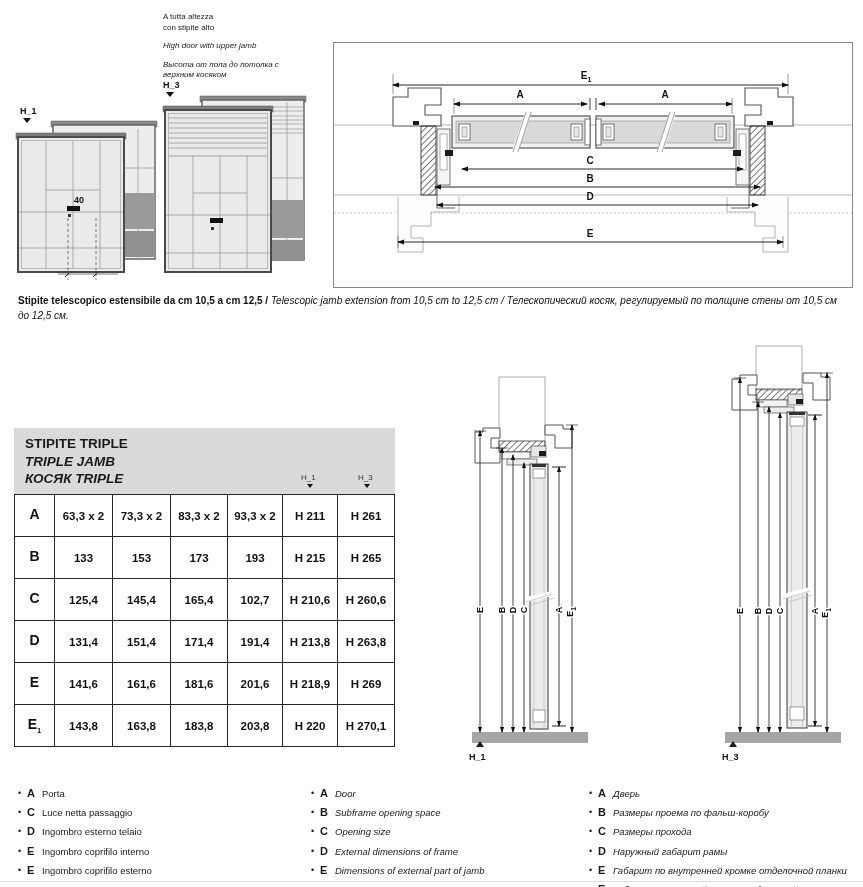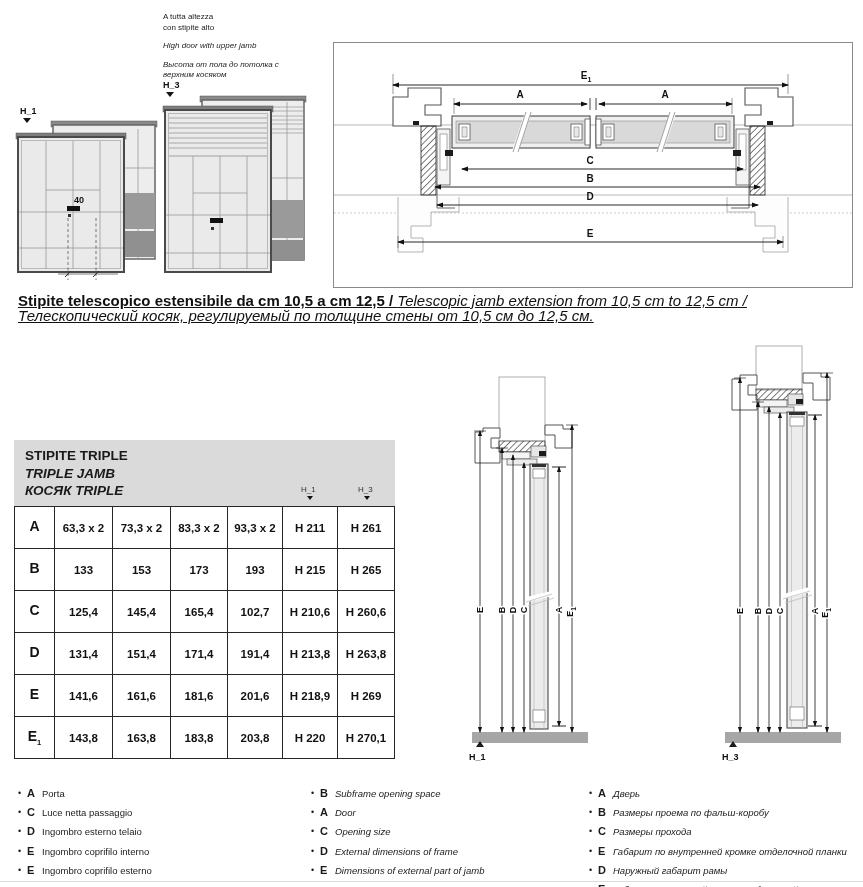--- a/index.html
+++ b/index.html
@@ -6,21 +6,21 @@
   .page{position:relative;width:863px;height:887px;background:#fff;overflow:hidden;
         font-family:"Liberation Sans",sans-serif;color:#1a1a1a;}
   .abs{position:absolute;}
   .note{font-size:8px;line-height:10.5px;color:#222;}
   .note .gap{margin-top:8px;}
   .note .it{font-style:italic;}
   .marker{font-size:9px;font-weight:bold;color:#111;}
   .tri-down{width:0;height:0;border-left:4px solid transparent;border-right:4px solid transparent;
             border-top:5px solid #111;margin-top:2px;margin-left:3px;}
   .tri-down.small{border-left-width:3.5px;border-right-width:3.5px;border-top-width:4px;margin-left:6px;}
-  .caption{width:830px;font-size:15px;line-height:14.5px;color:#111;text-decoration:underline;}
+  .caption{width:830px;font-size:10px;line-height:14.5px;color:#111;}
   .cap-it{font-weight:bold;}
   .cap-en,.cap-ru{font-style:italic;}
   
   .tablewrap{width:381px;}
   .thead{position:relative;background:#dadada;height:66px;padding:0;}
   .thead .tt{padding-left:11px;font-size:13.5px;font-weight:bold;line-height:17.5px;}
   .thead .tt:first-child{padding-top:7px;}
   .t-en,.t-ru{font-style:italic;}
   .hcol{position:absolute;top:45px;font-size:8px;color:#333;font-weight:normal;text-align:center;}
   table.dims{border-collapse:collapse;width:381px;table-layout:fixed;}
@@ -199,21 +199,21 @@
     <text x="257" y="122" font-size="10" font-weight="bold" fill="#111" text-anchor="middle">C</text>
     <text x="257" y="140" font-size="10" font-weight="bold" fill="#111" text-anchor="middle">B</text>
     <text x="257" y="158" font-size="10" font-weight="bold" fill="#111" text-anchor="middle">D</text>
     <text x="257" y="195" font-size="10" font-weight="bold" fill="#111" text-anchor="middle">E</text>
   </svg>
 
   <div class="caption abs" style="left:18px;top:294px">
     <span class="cap-it">Stipite telescopico estensibile da cm 10,5 a cm 12,5 / </span><span class="cap-en">Telescopic jamb extension from 10,5 cm to 12,5 cm / </span><span class="cap-ru">Телескопический косяк, регулируемый по толщине стены от 10,5 см до 12,5 см.</span>
   </div>
 
-  <div class="tablewrap abs" style="left:14px;top:440px">
+  <div class="tablewrap abs" style="left:14px;top:428px">
     <div class="thead">
       <div class="tt">STIPITE TRIPLE</div>
       <div class="tt t-en">TRIPLE JAMB</div>
       <div class="tt t-ru">КОСЯК TRIPLE</div>
       <div class="hcol" style="left:287px">
         <span>H_1</span>
         <div class="tri-down small"></div>
       </div>
       <div class="hcol" style="left:344px">
         <span>H_3</span>
@@ -395,30 +395,30 @@
 
   <div class="legend itc abs" style="left:18px;top:786px;width:285px">
     <div class="lrow"><span class="lb">•</span><span class="ll"><span>A</span><sub></sub></span><span class="lt">Porta</span></div>
     <div class="lrow"><span class="lb">•</span><span class="ll"><span>C</span><sub></sub></span><span class="lt">Luce netta passaggio</span></div>
     <div class="lrow"><span class="lb">•</span><span class="ll"><span>D</span><sub></sub></span><span class="lt">Ingombro esterno telaio</span></div>
     <div class="lrow"><span class="lb">•</span><span class="ll"><span>E</span><sub></sub></span><span class="lt">Ingombro coprifilo interno</span></div>
     <div class="lrow"><span class="lb">•</span><span class="ll"><span>E</span></span><span class="lt">Ingombro coprifilo esterno</span></div>
   </div>
 
   <div class="legend enc abs" style="left:311px;top:786px;width:275px">
+    <div class="lrow"><span class="lb">•</span><span class="ll"><span>A</span><sub></sub></span><span class="lt">Door</span></div>
     <div class="lrow"><span class="lb">•</span><span class="ll"><span>B</span><sub></sub></span><span class="lt">Subframe opening space</span></div>
-    <div class="lrow"><span class="lb">•</span><span class="ll"><span>A</span><sub></sub></span><span class="lt">Door</span></div>
     <div class="lrow"><span class="lb">•</span><span class="ll"><span>C</span><sub></sub></span><span class="lt">Opening size</span></div>
     <div class="lrow"><span class="lb">•</span><span class="ll"><span>D</span><sub></sub></span><span class="lt">External dimensions of frame</span></div>
     <div class="lrow"><span class="lb">•</span><span class="ll"><span>E</span></span><span class="lt">Dimensions of external part of jamb</span></div>
   </div>
 
   <div class="legend ruc abs" style="left:589px;top:786px;width:274px">
     <div class="lrow"><span class="lb">•</span><span class="ll"><span>A</span><sub></sub></span><span class="lt">Дверь</span></div>
     <div class="lrow"><span class="lb">•</span><span class="ll"><span>B</span><sub></sub></span><span class="lt">Размеры проема по фальш-коробу</span></div>
     <div class="lrow"><span class="lb">•</span><span class="ll"><span>C</span><sub></sub></span><span class="lt">Размеры прохода</span></div>
+    <div class="lrow"><span class="lb">•</span><span class="ll"><span>D</span><sub></sub></span><span class="lt">Наружный габарит рамы</span></div>
     <div class="lrow"><span class="lb">•</span><span class="ll"><span>E</span><sub></sub></span><span class="lt">Габарит по внутренней кромке отделочной планки</span></div>
-    <div class="lrow"><span class="lb">•</span><span class="ll"><span>D</span><sub></sub></span><span class="lt">Наружный габарит рамы</span></div>
     <div class="lrow"><span class="lb">•</span><span class="ll"><span>E</span></span><span class="lt">Габарит по внешней кромке отделочной планки</span></div>
   </div>
 
   <div class="bottomline abs"></div>
 </div>
 
 </body></html>

